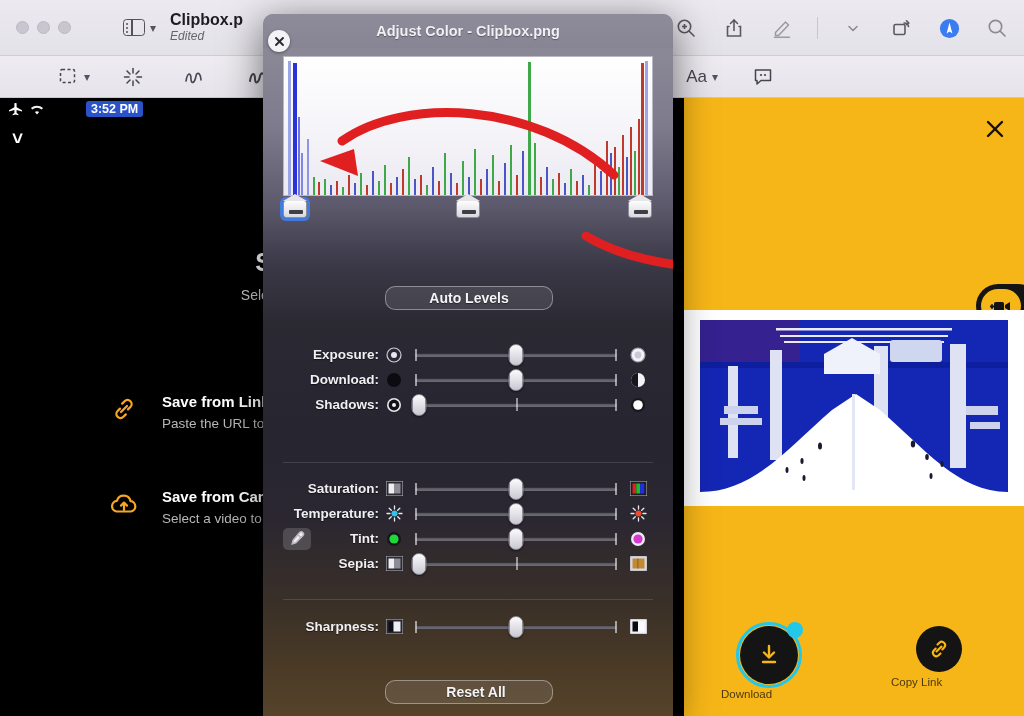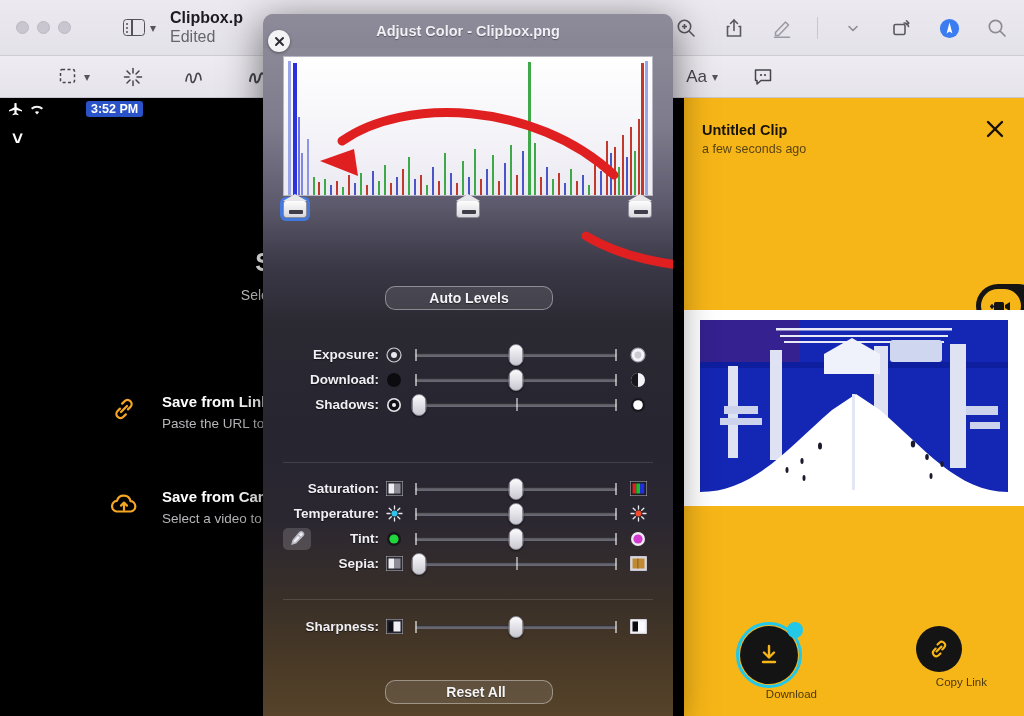--- a/index.html
+++ b/index.html
@@ -21,21 +21,21 @@
   .traffic { display:flex; gap:8px; margin-left:16px; }
   .tl { width:13px; height:13px; border-radius:50%; background:#c9c6cf; border:1px solid #bbb8c3; }
   .sidebar-toggle { display:flex; align-items:center; gap:5px; margin-left:52px; color:#4b4a52; }
   .sb-icon { width:22px; height:17px; border:1.6px solid #53525a; border-radius:3.5px; position:relative; }
   .sb-icon:after{content:"";position:absolute;left:7px;top:-1px;bottom:-1px;width:1.6px;background:#53525a;}
   .sb-icon:before{content:"";position:absolute;left:2px;top:3px;width:2px;height:2px;border-radius:50%;
     background:#53525a;box-shadow:0 4px 0 #53525a,0 8px 0 #53525a;}
   .chev { font-size:12px; color:#55545c; line-height:1; }
   .doc-title { margin-left:14px; line-height:1.15; }
   .doc-title .t { font-size:16px; font-weight:bold; color:#1d1c21; }
-  .doc-title .s { font-size:16px; color:#66646d; margin-top:1px; }
+  .doc-title .s { font-size:12px; color:#66646d; margin-top:1px;font-style:italic; }
 
   .pw-right-tools { position:absolute; right:14px; top:0; height:56px; display:flex; align-items:center; gap:22px; }
   .tbtn { width:26px; height:26px; color:#5a5961; display:flex; align-items:center; justify-content:center; }
   .tbtn svg { display:block; }
   .vdiv { width:1px; height:22px; background:#c9c6d0; }
 
   .pw-toolbar2 {
     position:absolute; left:0; top:56px; width:1024px; height:42px;
     background:linear-gradient(#eeecf1,#e6e4eb); border-bottom:1px solid #c9c6d0;
     display:flex; align-items:center;
@@ -66,21 +66,21 @@
   .yp-head .t { font-size:14.5px; font-weight:bold; color:#17130a; }
   .yp-head .s { font-size:12.5px; color:#584415; margin-top:4px; }
   .yp-close { position:absolute; right:16px; top:18px; width:26px; height:26px; color:#171206; }
   .yp-fab { position:absolute; right:-16px; top:186px; width:64px; height:44px; background:#141414;
     border-radius:26px; display:flex; align-items:center; justify-content:flex-start; }
   .yp-fab .inner { width:40px; height:34px; background:#f7b618; border-radius:20px;
     margin-left:5px; display:flex; align-items:center; justify-content:center; }
   .yp-thumb { position:absolute; left:0; top:212px; width:340px; height:196px; background:#fff; overflow:hidden; }
   .yp-actions { position:absolute; left:0; bottom:14px; width:340px; display:flex;
     justify-content:space-around; align-items:flex-start; }
-  .act { width:96px; text-align:right; }
+  .act { width:96px; text-align:left; }
   .act .circ { width:58px; height:58px; border-radius:50%; background:#141414; margin:0 auto;
     display:flex; align-items:center; justify-content:center; position:relative; color:#f7b618; }
   .act.small .circ { width:46px; height:46px; }
   .act .lbl { margin-top:10px; font-size:11.5px; color:#4b3a0c; }
   .ring { position:absolute; inset:-4px; border-radius:50%; border:3px solid #23c7e8; }
   .dot { position:absolute; right:-5px; top:-4px; width:16px; height:16px; border-radius:50%; background:#23c7e8; }
 
   
   .dlg { position:absolute; left:263px; top:14px; width:410px; height:702px;
     border-radius:10px 10px 0 0; overflow:hidden;
@@ -295,24 +295,20 @@
           </svg>
         </span>
         <span>
           <span class="ot">Save from Camera Roll</span>
           <span class="os" style="display:block">Select a video to upload</span>
         </span>
       </div>
     </div>
 
     <div class="ypanel">
-      <div class="yp-head">
-        <div class="t">Untitled Clip</div>
-        <div class="s">a few seconds ago</div>
-      </div>
       <div class="yp-close">
         <svg width="26" height="26" viewBox="0 0 26 26" stroke="currentColor" stroke-width="2.4" stroke-linecap="round">
           <line x1="6" y1="6" x2="20" y2="20"></line>
             <line x1="20" y1="6" x2="6" y2="20"></line>
         </svg>
       </div>
       <div class="yp-fab">
         <span class="inner">
           <svg width="22" height="16" viewBox="0 0 22 16" fill="#141414">
             <rect x="4" y="4" width="10" height="9" rx="1.6"></rect>

